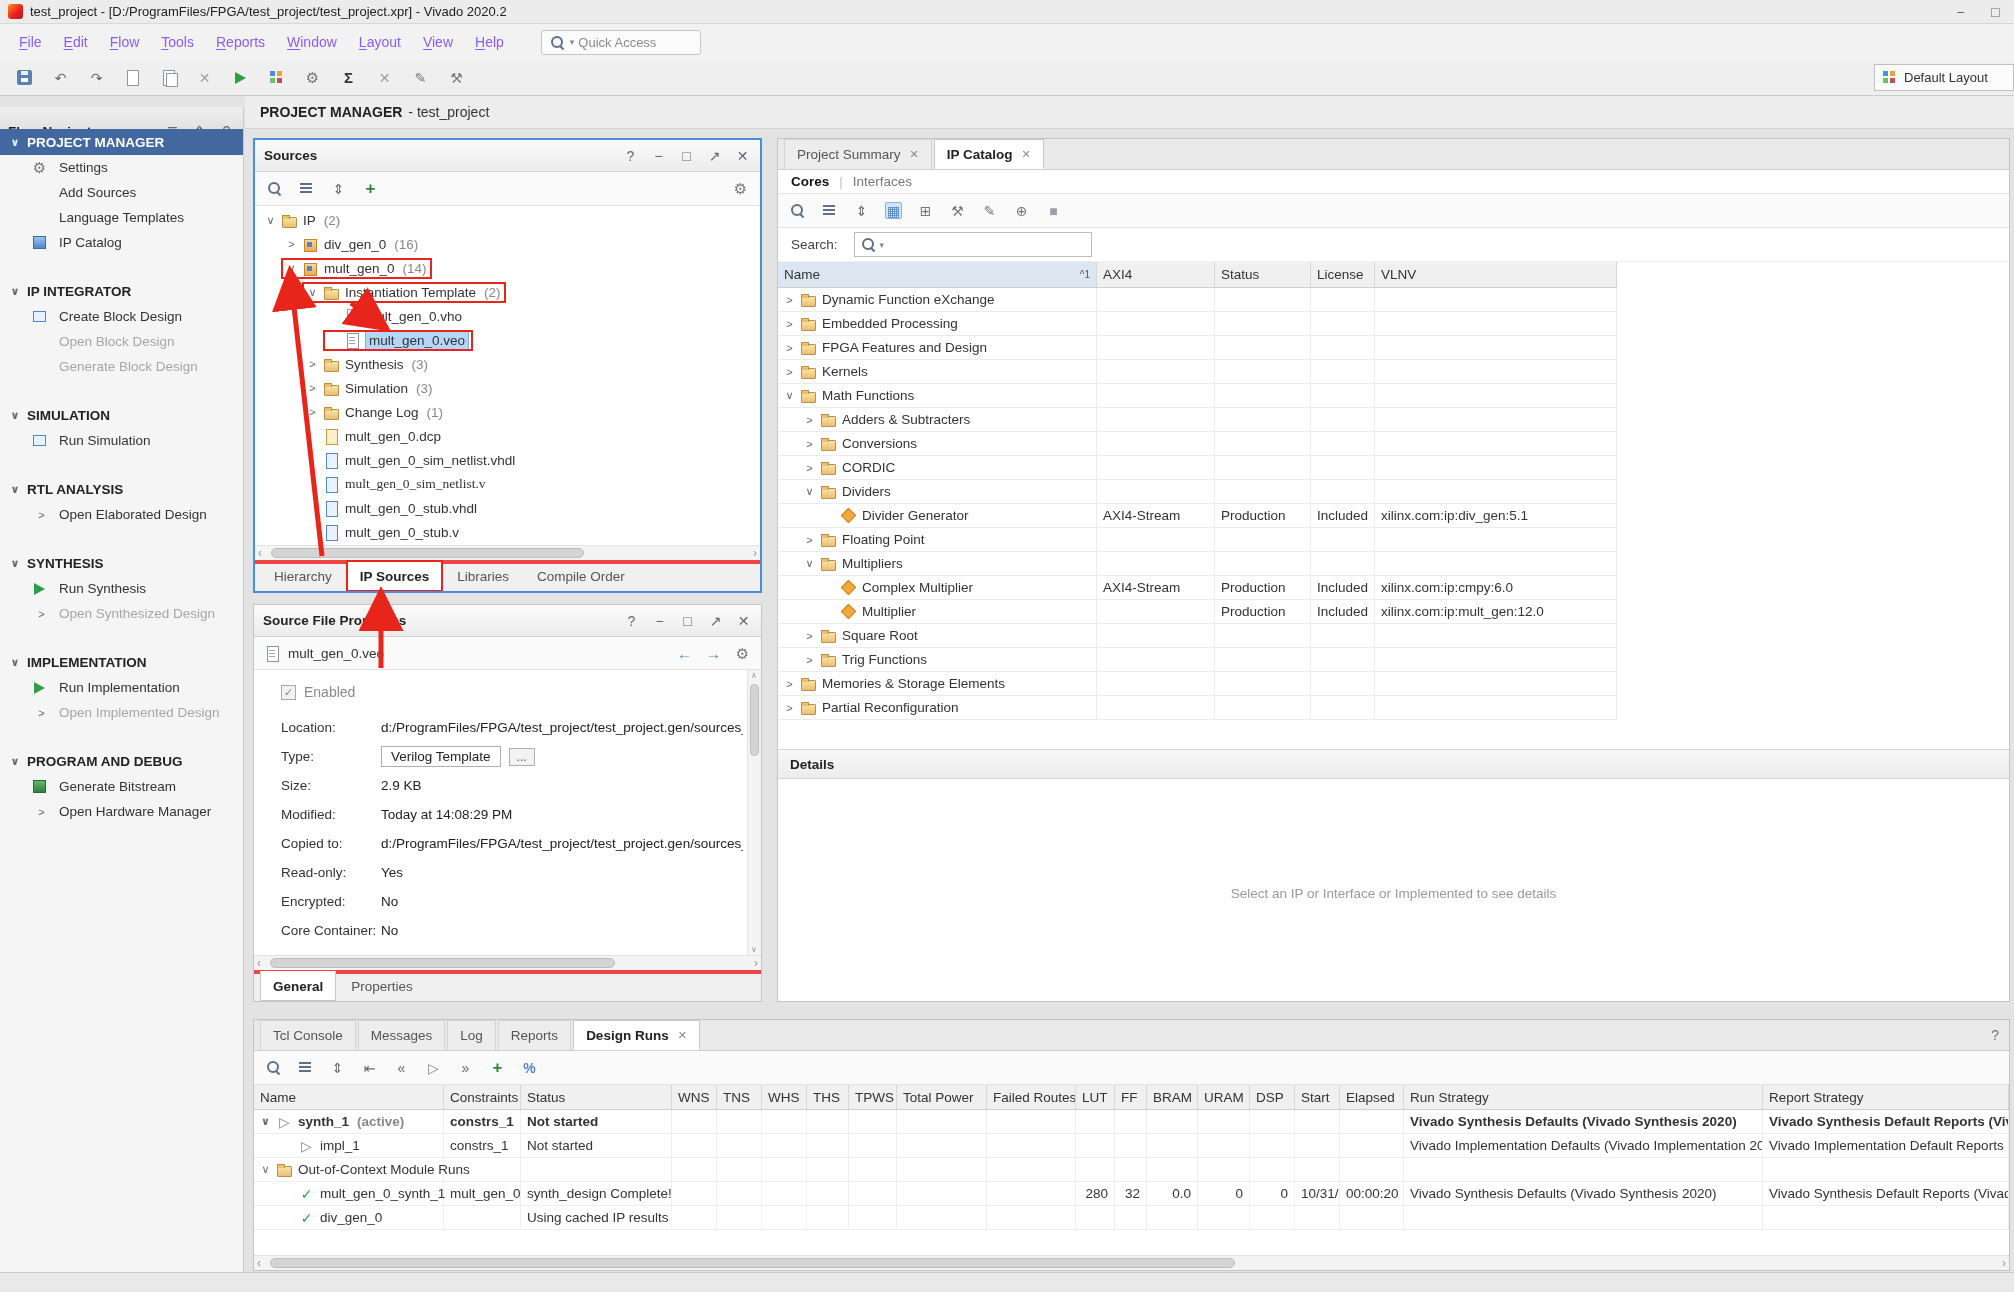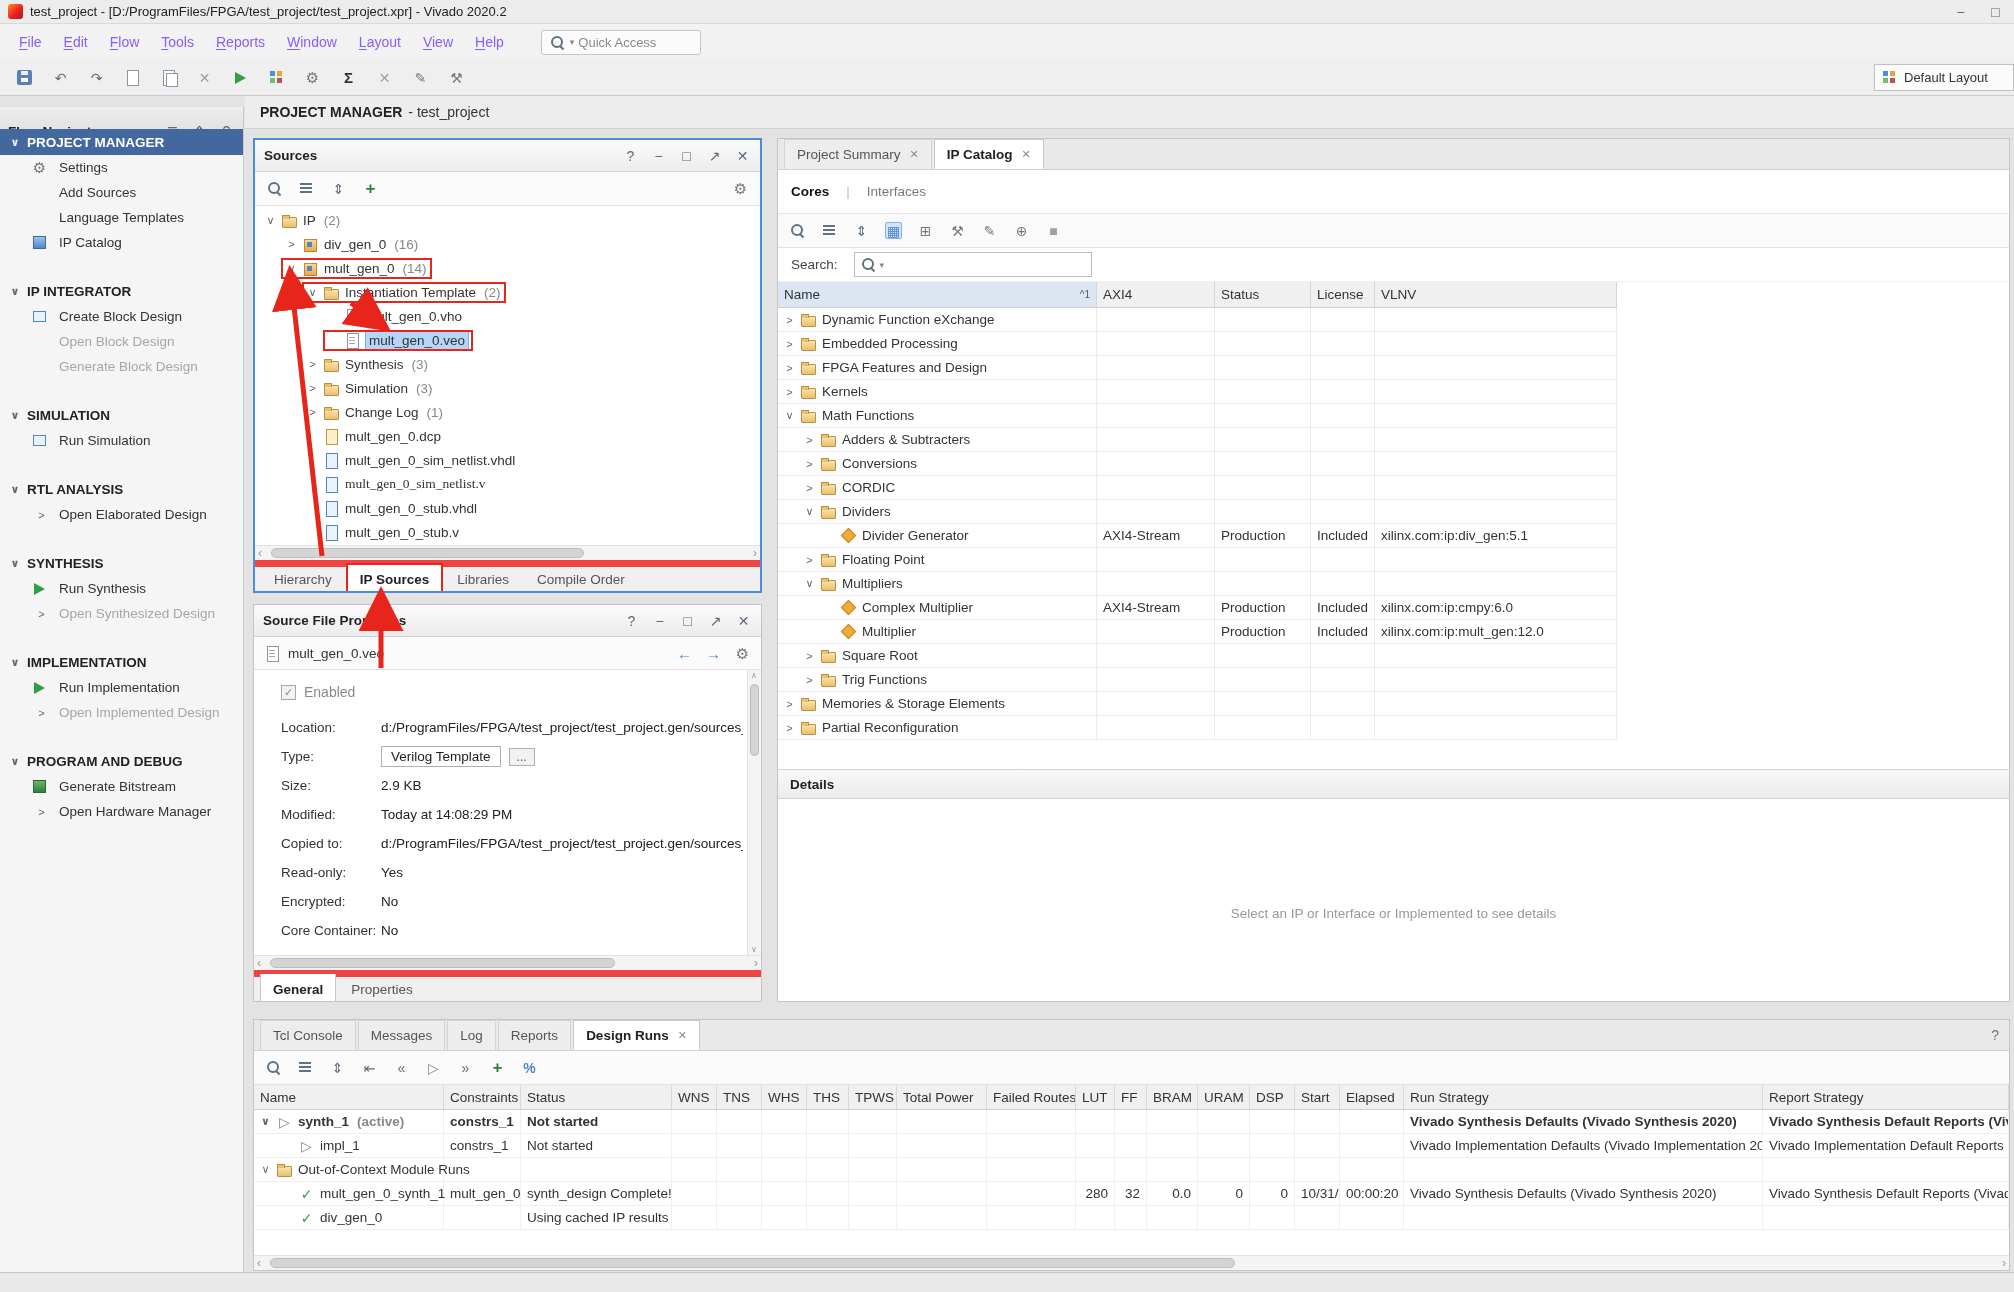--- a/index.html
+++ b/index.html
@@ -88,21 +88,21 @@
 .row-content{display:inline-flex;align-items:center;gap:5px;padding:1px 4px}
 .red-outline{outline:2px solid #E8251A;outline-offset:-1px}
 .lab.sel{background:#B5D6F8;outline:1px solid #85AEDC;padding:1px 3px}
 .sfx{color:#888;margin-left:3px}
 
 
 .tabbar{height:31px;flex:none;display:flex;align-items:flex-end;background:#E9E9E9;border-bottom:1px solid #D0D0D0;padding-left:6px;gap:2px}
 .tab{display:inline-flex;align-items:center;gap:9px;height:30px;padding:0 12px;font-size:13.5px;color:#555;background:#EDEDED;border:1px solid #D4D4D4;border-bottom:none}
 .tab.sel{background:#fff;border:1px solid #C8C8C8;border-bottom-color:#fff;color:#222;font-weight:bold}
 .tab-close{color:#888;font-size:11px}
-.tabbar.bottom{border-top:7px solid #ef4444;border-bottom:none;background:#F0F0F0;align-items:center}
+.tabbar.bottom{border-top:4px solid #ef4444;border-bottom:none;background:#F0F0F0;align-items:flex-end}
 .tabbar.bottom .tab{background:transparent;border:1px solid transparent;height:30px}
 .tabbar.bottom .tab.sel{background:#fff;border-color:#C8C8C8;border-top-color:#fff;font-weight:bold}
 .runs-help{margin-left:auto;margin-right:10px;align-self:center;color:#777}
 
 
 .hscroll{height:15px;flex:none;background:#F4F4F4;border-top:1px solid #E2E2E2;position:relative}
 .hscroll::before{content:"‹";position:absolute;left:3px;top:0;color:#999;font-size:12px}
 .hscroll::after{content:"›";position:absolute;right:3px;top:0;color:#999;font-size:12px}
 .hscroll .thumb{position:absolute;left:16px;top:2px;height:10px;background:#D4D4D4;border:1px solid #BDBDBD;border-radius:5px}
 .vscroll{position:absolute;right:0;top:0;bottom:0;width:14px;background:#F4F4F4;border-left:1px solid #E2E2E2}
@@ -116,21 +116,21 @@
 .prop-enabled{margin-top:14px;display:flex;align-items:center;gap:8px;color:#8A8A8A}
 .checkbox{width:15px;height:15px;border:1px solid #A8A8A8;background:#F2F2F2;display:inline-flex;align-items:center;justify-content:center;font-size:11px;color:#888}
 #prop-fields{margin-top:13px}
 .prop-row{display:grid;grid-template-columns:100px 1fr;align-items:center;height:29px;white-space:nowrap;overflow:hidden;font-size:13.5px}
 .prop-label{color:#333}
 .prop-value{color:#222;overflow:hidden;display:flex;align-items:center}
 .dropdown{border:1px solid #AFAFAF;background:#fff;padding:2px 9px;display:inline-block}
 .browse-btn{border:1px solid #AFAFAF;background:#F2F2F2;padding:1px 7px;margin-left:8px;font-size:12px;color:#555}
 
 
-.subtabs{height:44px;flex:none;display:flex;align-items:center;gap:17px;padding-left:13px;border-bottom:1px solid #E4E4E4;font-size:13.5px}
+.subtabs{height:24px;flex:none;display:flex;align-items:center;gap:10px;padding-left:13px;border-bottom:1px solid #E4E4E4;font-size:13.5px}
 .subtab{color:#777}
 .subtab.sel{font-weight:bold;color:#111}
 .sub-sep{color:#C0C0C0}
 .search-row{height:34px;flex:none;display:flex;align-items:center;gap:16px;padding-left:13px;font-size:13.5px;color:#444;border-bottom:1px solid #F0F0F0}
 .search-box{width:238px;height:25px;border:1px solid #BDBDBD;background:#fff;display:flex;align-items:center;gap:3px;padding:0 5px;color:#999}
 .caret{font-size:9px;color:#888}
 .cat-table{flex:none;width:839px}
 .cat-row{display:grid;grid-template-columns:319px 118px 96px 64px 242px;height:24px;border-bottom:1px solid #EBEBEB}
 .cat-row .cell{display:flex;align-items:center;gap:5px;padding:0 6px;border-right:1px solid #EBEBEB;overflow:hidden;white-space:nowrap;font-size:13.5px}
 .cat-head{background:#F0F0F0;border-bottom:1px solid #CFCFCF;height:26px}

